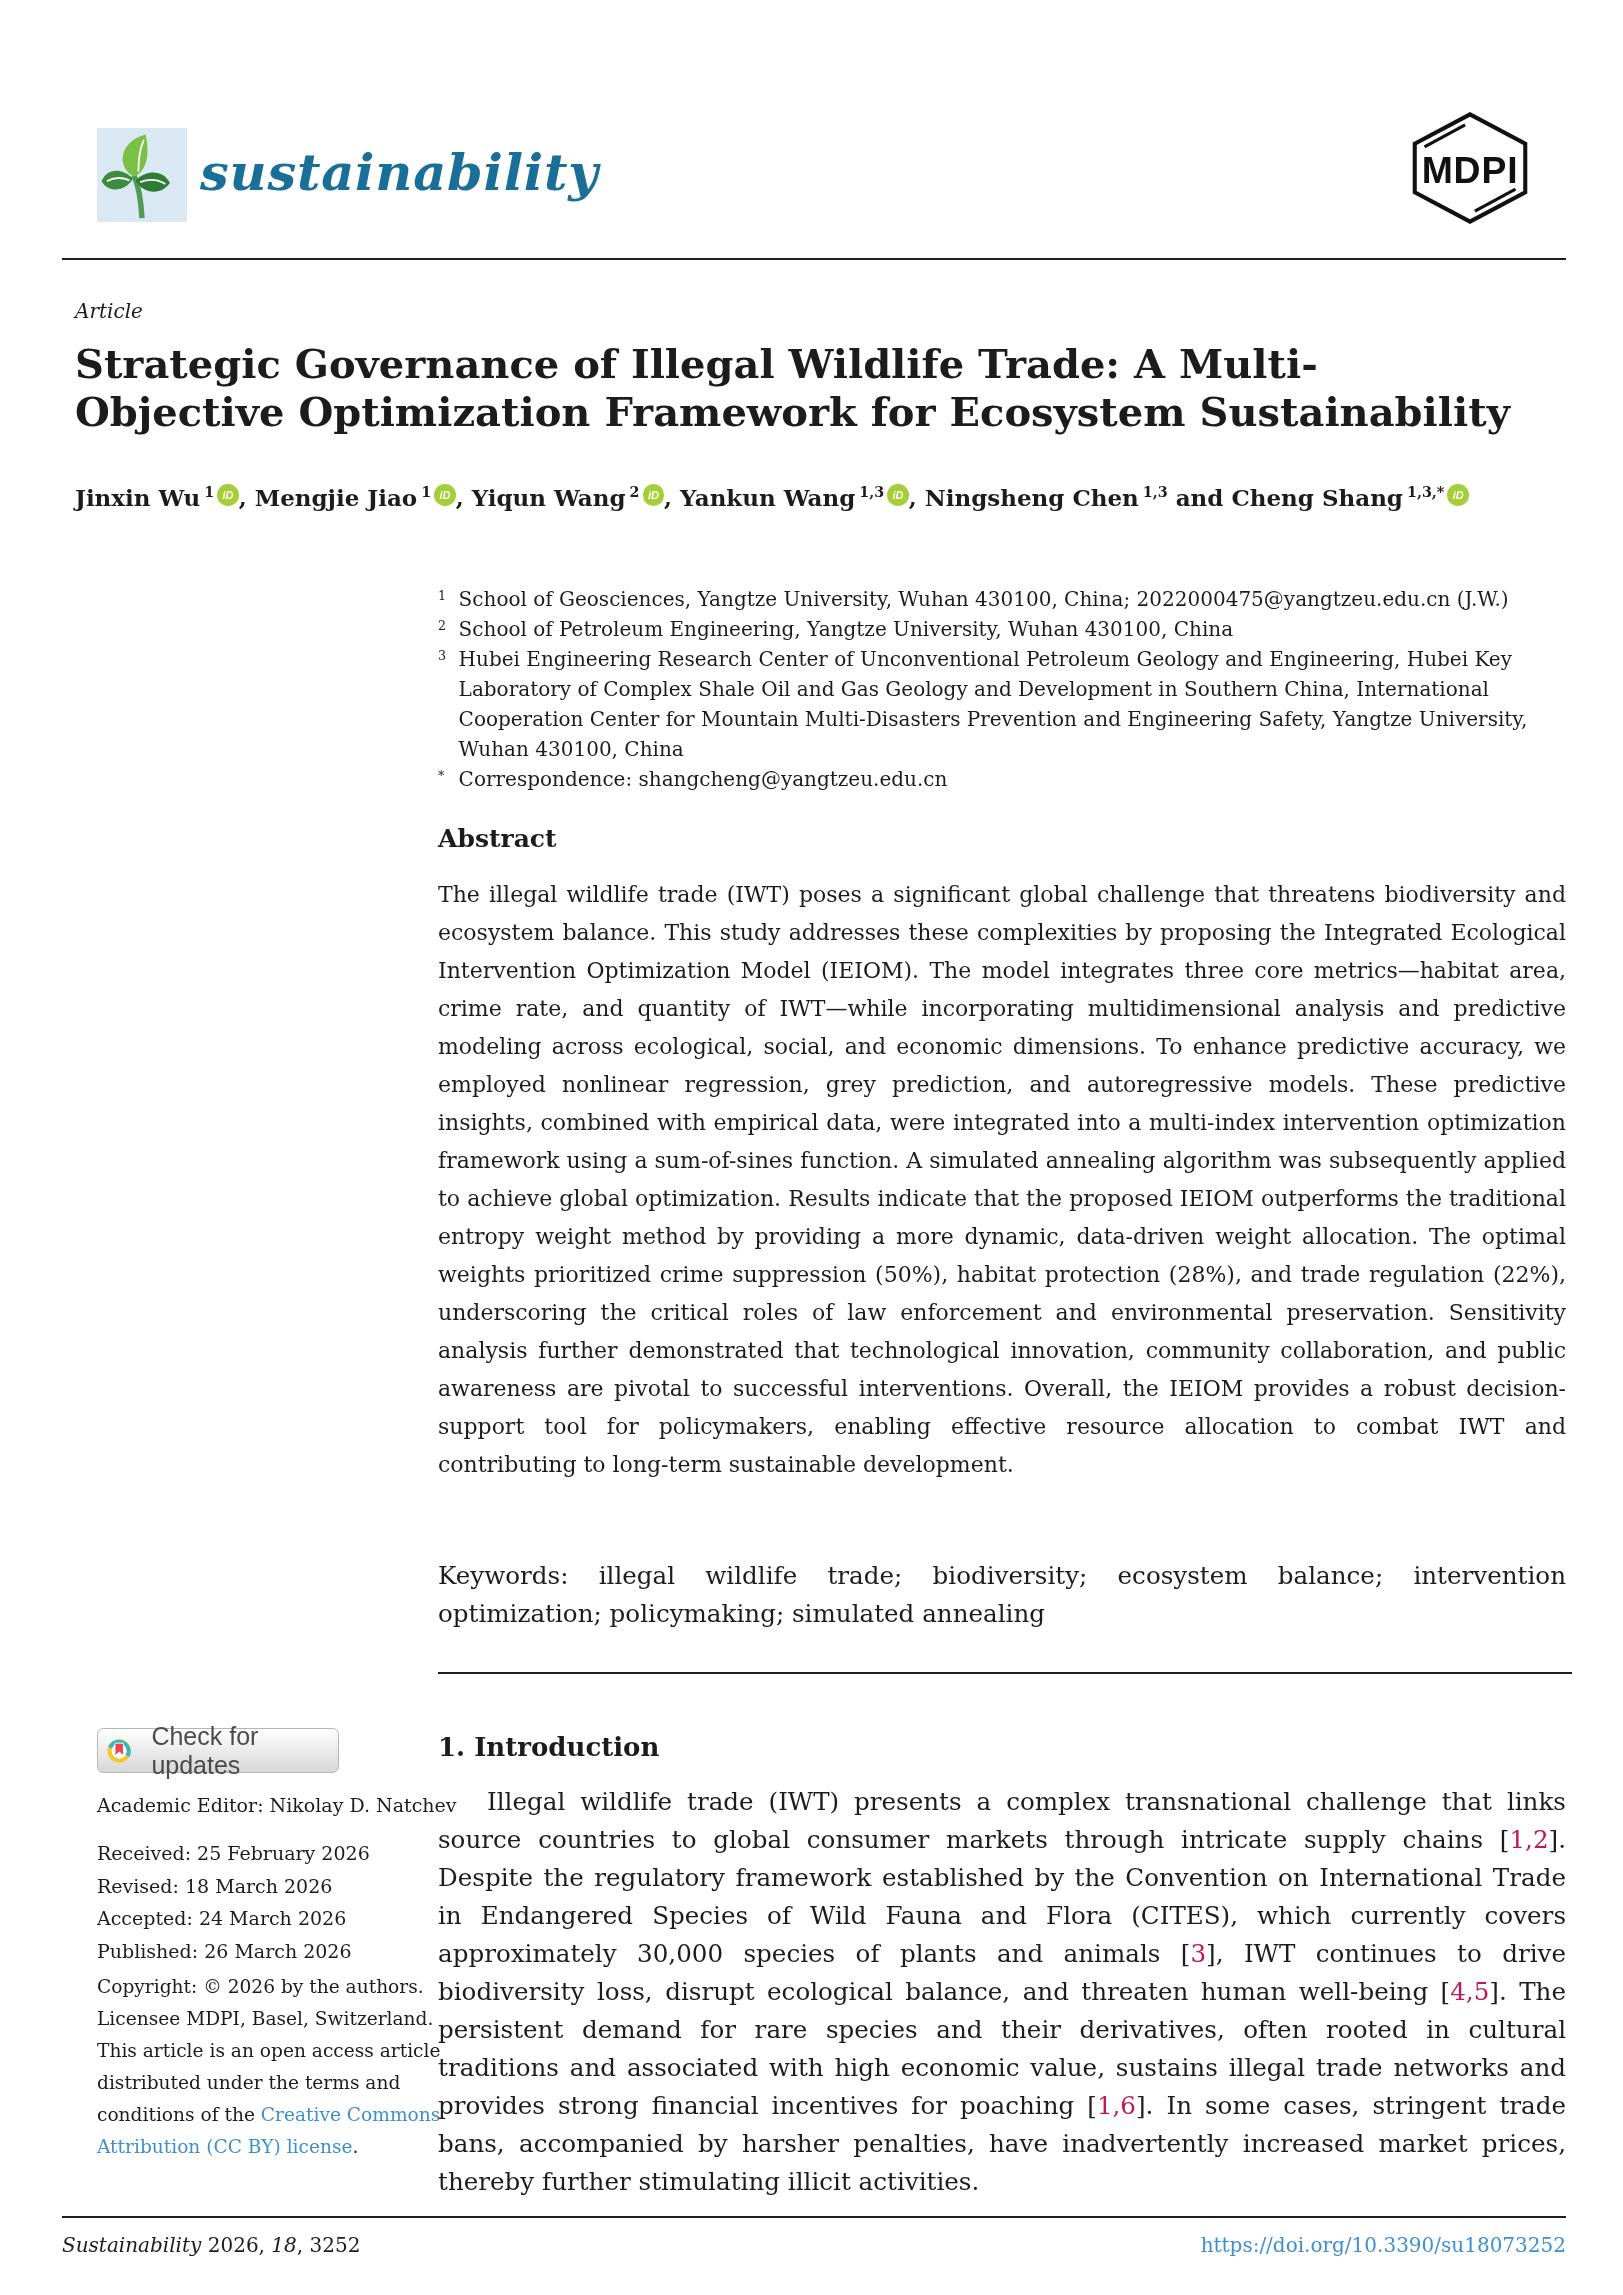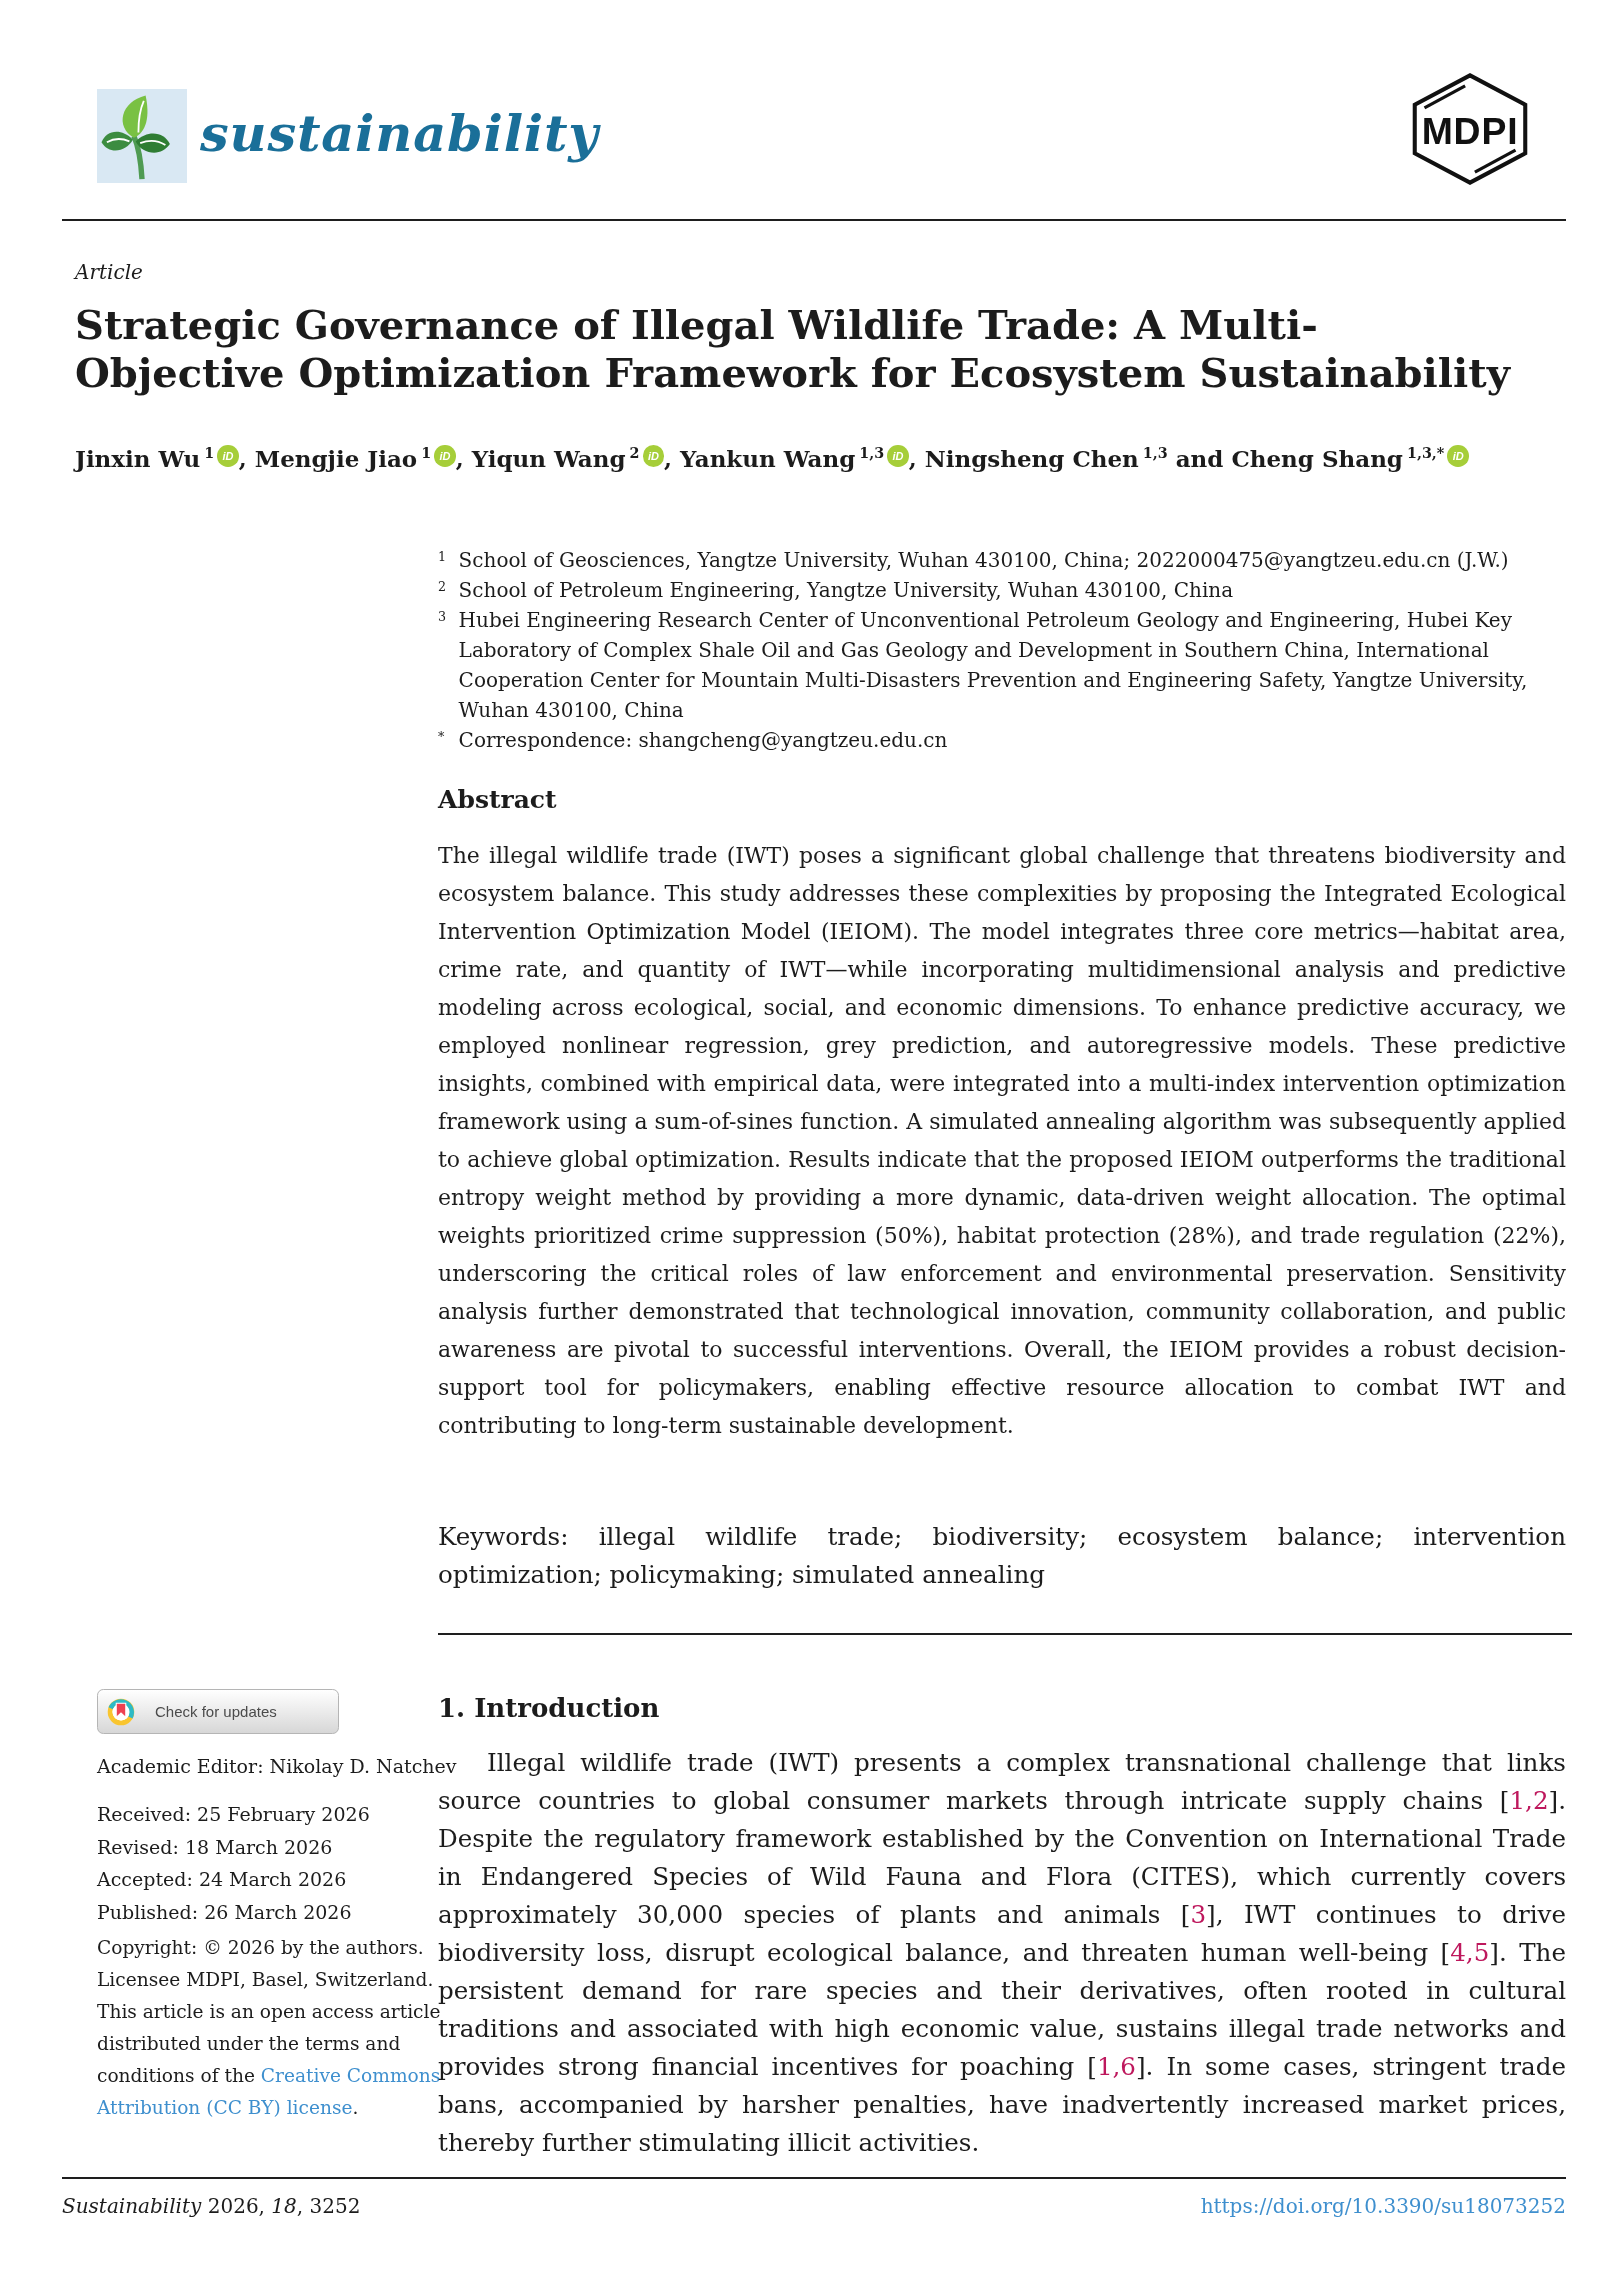--- a/index.html
+++ b/index.html
@@ -1,18 +1,18 @@
 <!DOCTYPE html>
 <html style="font-size:12.7px"><head>
 <meta charset="utf-8">
 <style>
   html,body{margin:0;padding:0;background:#ffffff;}
   .page{position:relative;width:1623px;height:2295px;background:#fff;overflow:hidden;
         font-family:"DejaVu Serif","Liberation Serif",serif;color:#1c1c1c;}
-  .abs{position:absolute;}
+  .abs{position:absolute;margin-top:39px;}
 
   
   .logo-box{left:97px;top:89px;width:90px;height:94px;background:#d9e8f3;}
   .journal-name{left:200px;top:108px;font-size:51px;font-weight:bold;font-style:italic;
                 color:#1a6f99;letter-spacing:0.8px;line-height:1;}
   .mdpi-logo{left:1405px;top:71px;width:130px;height:116px;}
   .rule{background:#1e1e1e;height:2.4px;}
   .header-rule{left:62px;top:219px;width:1504px;}
 
   
@@ -35,21 +35,21 @@
   .abstract-heading{left:438px;top:785px;font-size:25px;font-weight:bold;}
   .abstract-body{left:438px;top:837px;width:1128px;font-size:22px;line-height:38px;text-align:justify;}
   .keywords{left:438px;top:1518px;width:1128px;font-size:24.6px;line-height:38px;text-align:justify;}
   .bold{font-weight:normal;}
   .mid-rule{left:438px;top:1633px;width:1134px;}
 
   
   .check-btn{left:97px;top:1689px;width:242px;height:45px;border:1.6px solid #b5b5b5;border-radius:6.3px;
              background:linear-gradient(#ffffff,#d7d7d7);display:flex;align-items:center;gap:19px;
              padding:0 8px;box-sizing:border-box;cursor:pointer;
-             font-family:"Liberation Sans",sans-serif;font-size:15px;color:#4b4b4b;}
+             font-family:"Liberation Sans",sans-serif;font-size:25px;color:#4b4b4b;}
   .editor{left:97px;top:1755px;font-size:19px;white-space:nowrap;}
   .dates{left:97px;top:1798px;font-size:19px;line-height:32.5px;}
   .copyright{left:97px;top:1932px;width:354px;font-size:18.6px;line-height:32px;}
   .link{color:#3e8fce;cursor:pointer;}
   .cite{color:#be185d;cursor:pointer;}
 
   
   .intro-heading{left:438px;top:1693px;font-size:26px;font-weight:bold;}
   .intro-para{left:438px;top:1744px;width:1128px;font-size:24.6px;line-height:38px;
               text-align:justify;text-indent:49px;}

